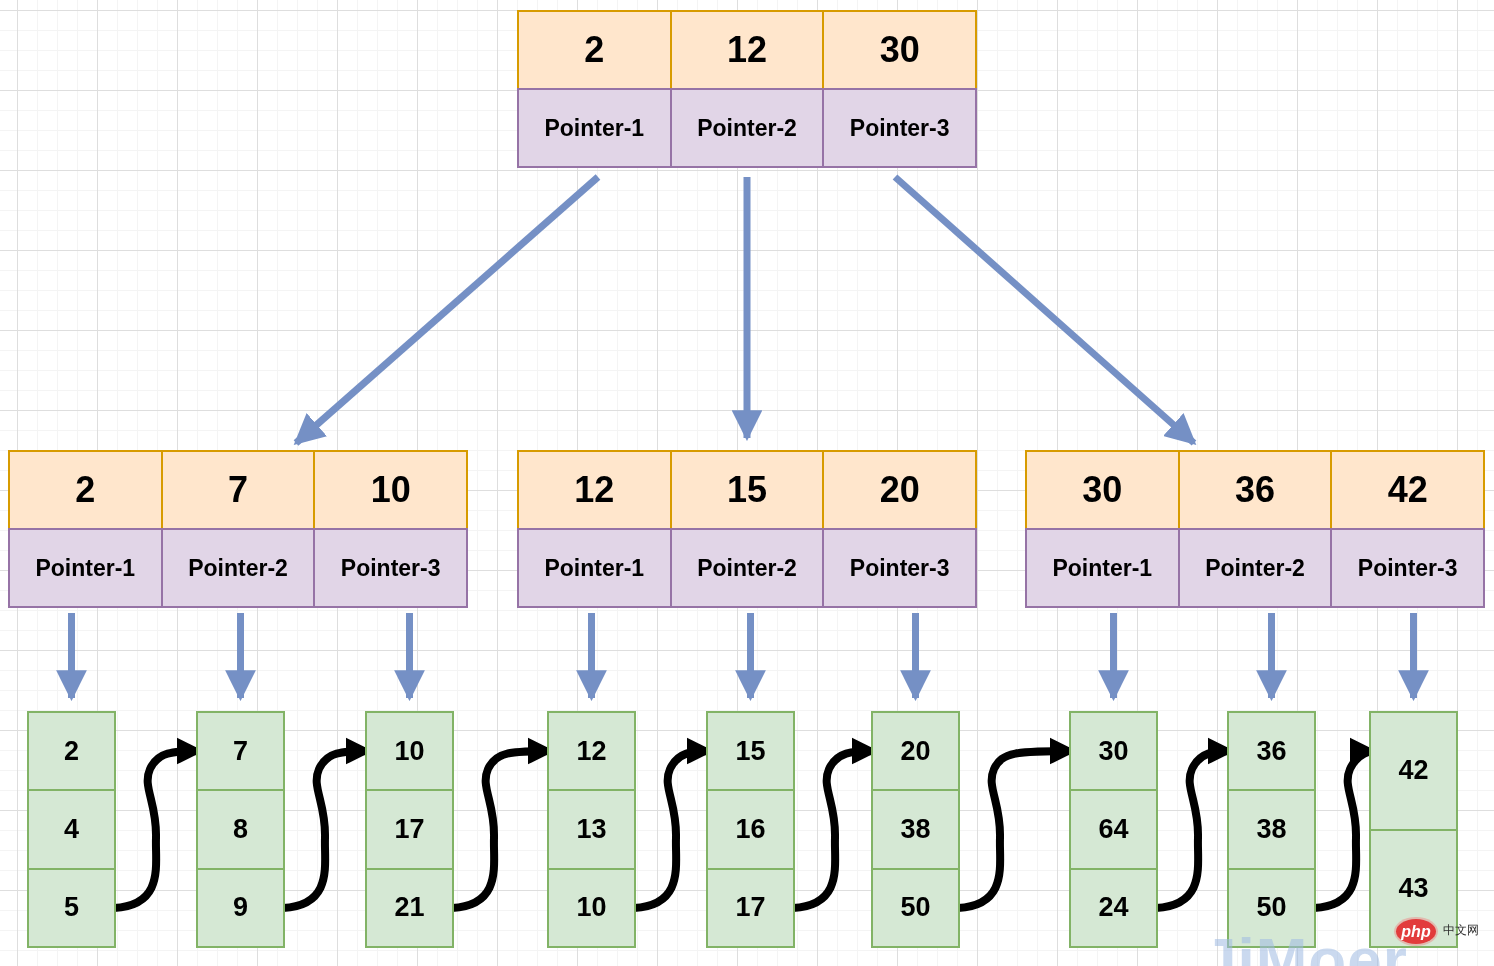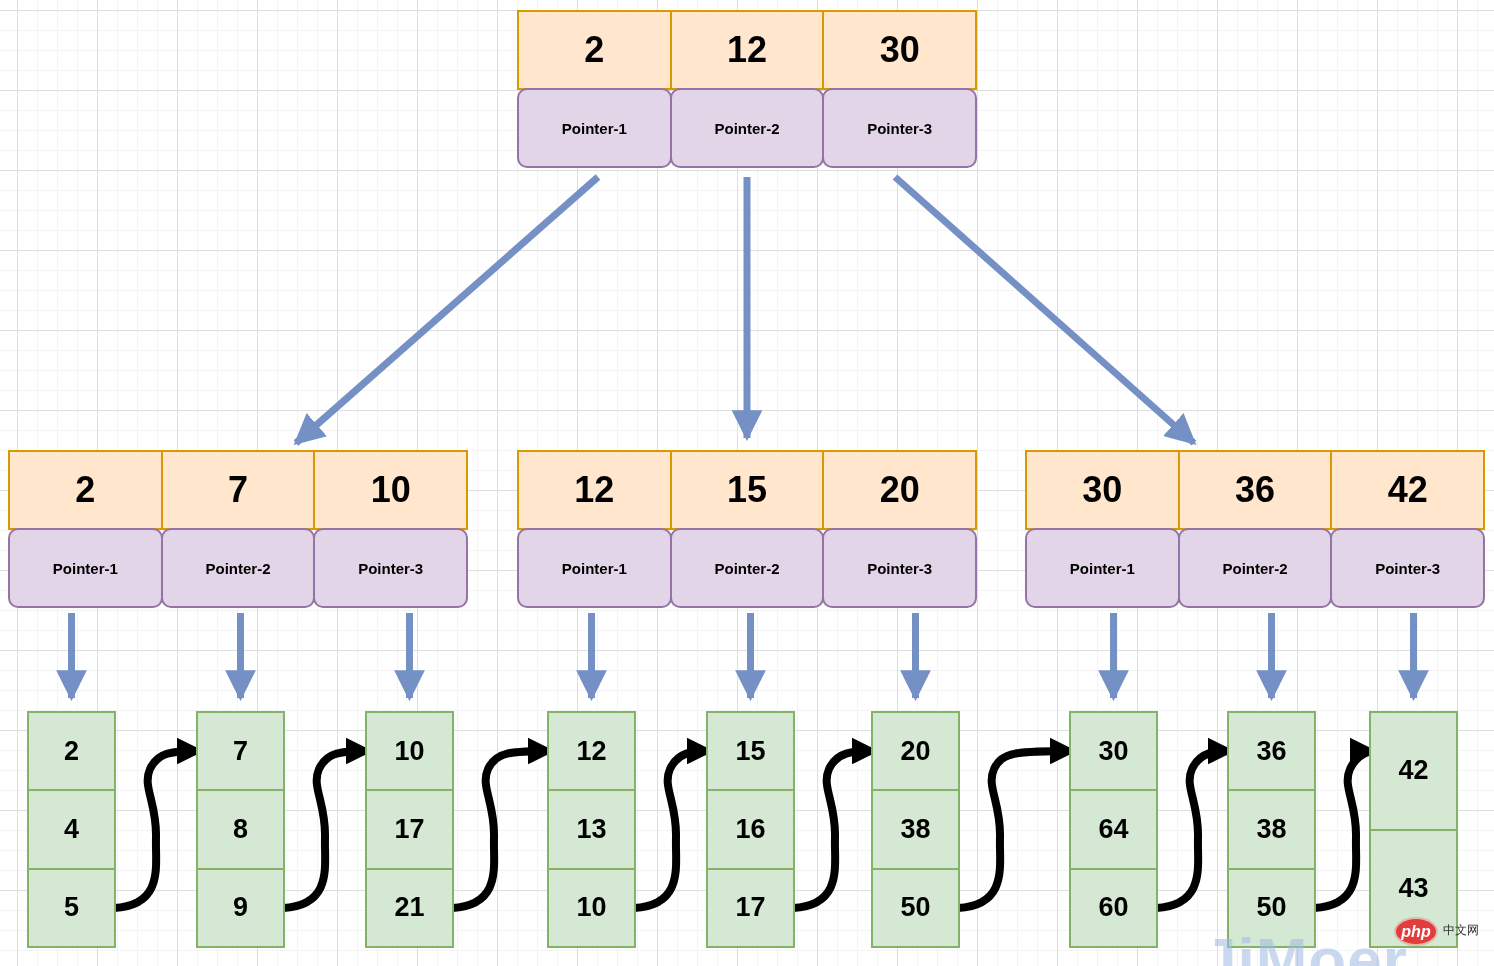--- a/index.html
+++ b/index.html
@@ -31,21 +31,21 @@
   }
   .row .cell + .cell{margin-left:-2px;}
   .key-cell{
     background:var(--key-fill,#FFE6CC);
     border-color:var(--key-border,#D79B00);
     font-size:36px;font-weight:bold;
   }
   .pointer-cell{
     background:var(--pointer-fill,#E1D5E7);
     border-color:var(--pointer-border,#9673A6);
-    font-size:15px;font-weight:bold;border-radius:10px;
+    font-size:23px;font-weight:bold;
   }
   .leaf{position:absolute;width:89px;height:237px;display:flex;flex-direction:column;}
   .leaf .leaf-cell{
     flex:1;
     background:var(--leaf-fill,#D5E8D4);
     border-color:var(--leaf-border,#82B366);
     font-size:27px;font-weight:bold;
   }
   .leaf .leaf-cell + .leaf-cell{margin-left:0;margin-top:-2px;}
 
@@ -178,21 +178,21 @@
         <div class="cell leaf-cell">17</div>
       </div>
       <div class="leaf" style="left: 871px; top: 711px;">
         <div class="cell leaf-cell">20</div>
         <div class="cell leaf-cell">38</div>
         <div class="cell leaf-cell">50</div>
       </div>
       <div class="leaf" style="left: 1069px; top: 711px;">
         <div class="cell leaf-cell">30</div>
         <div class="cell leaf-cell">64</div>
-        <div class="cell leaf-cell">60</div>
+        <div class="cell leaf-cell">24</div>
       </div>
       <div class="leaf" style="left: 1227px; top: 711px;">
         <div class="cell leaf-cell">36</div>
         <div class="cell leaf-cell">38</div>
         <div class="cell leaf-cell">50</div>
       </div>
       <div class="leaf" style="left: 1369px; top: 711px;">
         <div class="cell leaf-cell">42</div>
         <div class="cell leaf-cell">43</div>
       </div>

